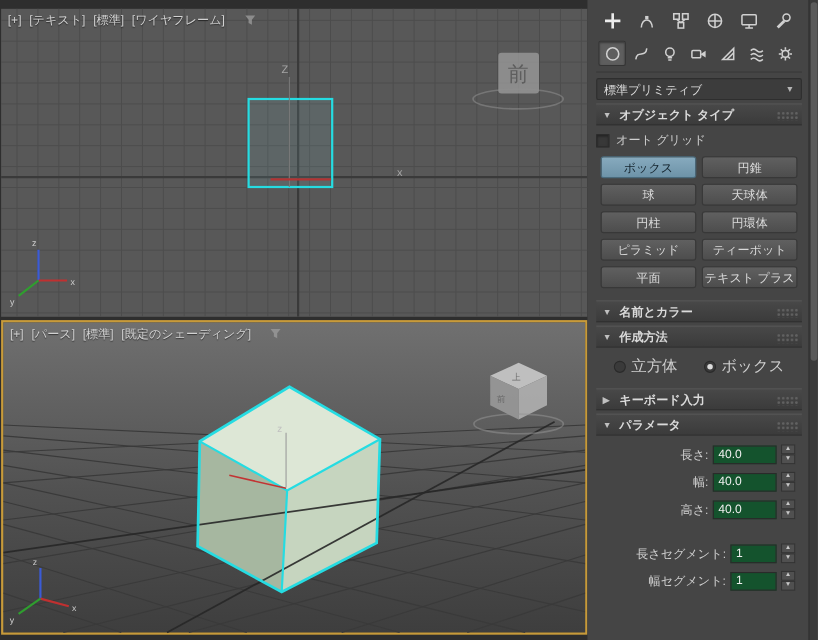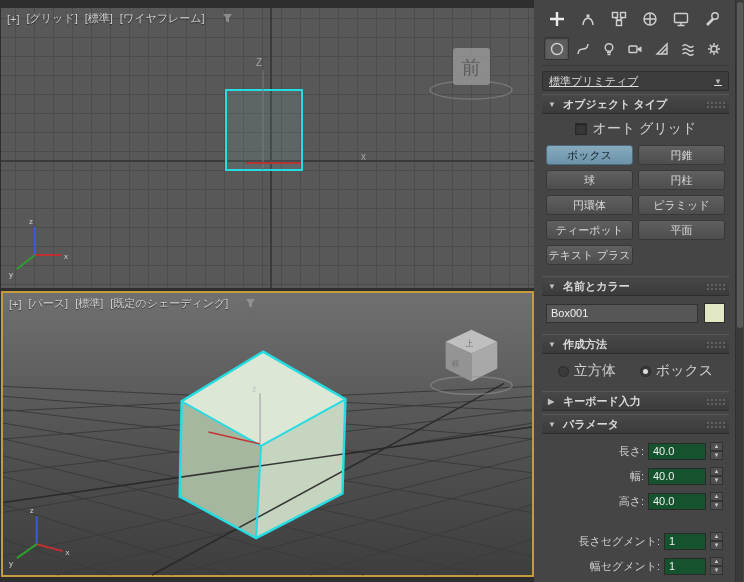--- a/index.html
+++ b/index.html
@@ -21,31 +21,31 @@
   .funnel { margin-left:10px; opacity:.8; }
 
   
   .panel { flex:1; position:relative; background:#454545; color:#cfcfcf; padding:5px 15px 0 8px; overflow:hidden; }
   .tabs { display:flex; justify-content:space-between; align-items:center; padding:2px 4px 5px 2px; }
   .cats { display:flex; justify-content:space-between; align-items:center; padding:2px 2px 5px 2px; border-bottom:1px solid #393939; }
   .icon-btn { width:25px; height:23px; display:flex; align-items:center; justify-content:center; border-radius:2px; }
   .icon-btn.active { background:#5e5e5e; border:1px solid #343434; box-shadow:inset 0 1px 2px rgba(0,0,0,.4); }
 
   .dropdown { margin:5px 0 2px; height:20px; background:#3c3c3c; border:1px solid #2e2e2e; border-radius:2px;
-    display:flex; align-items:center; justify-content:space-between; font-size:11px; padding:0 6px; color:#ddd;text-decoration:underline; }
+    display:flex; align-items:center; justify-content:space-between; font-size:11px; padding:0 6px; color:#ddd; }
   .dd-arrow { font-size:8px; color:#b5b5b5; }
 
   .rollout-header { height:20px; margin-top:3px; background:linear-gradient(#484848,#3b3b3b);
     border-top:1px solid #575757; border-bottom:1px solid #2d2d2d; display:flex; align-items:center; gap:6px;
     padding:0 6px; font-size:11px; font-weight:bold; color:#dadada; position:relative; cursor:pointer; }
   .arrow { font-size:8px; color:#c0c0c0; width:9px; }
   .grip { position:absolute; right:3px; top:6px; width:20px; height:9px;
     background-image:radial-gradient(#616161 1px,transparent 1.3px); background-size:4px 4px; }
 
-  .autogrid { display:flex; justify-content:center; align-items:center; gap:6px; padding:6px 0 5px; font-size:14px; }
+  .autogrid { display:flex; justify-content:flex-start; align-items:center; gap:6px; padding:6px 0 5px; font-size:11px; }
   .checkbox { width:12px; height:12px; background:#383838; border:1px solid #2a2a2a; box-shadow:inset 0 1px 2px rgba(0,0,0,.4); }
 
   .obj-grid { display:grid; grid-template-columns:1fr 1fr; gap:5px; padding:2px 4px 8px; }
   .btn { height:20px; display:flex; align-items:center; justify-content:center; font-size:11px; color:#dadada;
     background:linear-gradient(#606060,#4d4d4d); border:1px solid #383838; border-radius:3px; cursor:pointer; white-space:nowrap; }
   .btn.active { background:linear-gradient(#87aabe,#6d93a8); color:#14242e; border-color:#4a6b7d; }
 
   .name-row { display:flex; gap:6px; padding:7px 4px 8px; align-items:center; }
   .name-input { flex:1; height:19px; background:#565656; border:1px solid #323232; color:#f0f0f0; font-size:11px; padding:0 4px;
     font-family:"Liberation Sans", sans-serif; }
@@ -101,21 +101,21 @@
           <line x1="34" y1="247" x2="34" y2="219" stroke="#3b5bd6" stroke-width="2"></line>
           <line x1="34" y1="247" x2="60" y2="247" stroke="#c03030" stroke-width="2"></line>
           <line x1="34" y1="247" x2="16" y2="261" stroke="#2f9e2f" stroke-width="2"></line>
           <text x="28" y="216" font-size="8" fill="#cfcfcf">z</text>
           <text x="63" y="251" font-size="8" fill="#cfcfcf">x</text>
           <text x="8" y="269" font-size="8" fill="#cfcfcf">y</text>
         </g>
       </svg>
       <div class="vp-label">
         <span class="tok">[+]</span>
-        <span class="tok">[グリッド]</span>
+        <span class="tok">[テキスト]</span>
         <span class="tok">[標準]</span>
         <span class="tok">[ワイヤフレーム]</span>
         <svg class="funnel" width="11" height="11">
             <path d="M1 1h9L7 5v4.5L4 8V5Z" fill="#9a9a9a"></path>
           </svg>
       </div>
     </div>
 
     <div class="viewport vp-persp">
       <svg class="overlay" width="529" height="283" viewBox="0 0 533 283">
@@ -286,36 +286,33 @@
       <span class="grip"></span>
     </div>
     <div class="autogrid">
       <span class="checkbox"></span>
       <span>オート グリッド</span>
     </div>
     <div class="obj-grid">
       <div class="btn active">ボックス</div>
       <div class="btn">円錐</div>
       <div class="btn">球</div>
+      <div class="btn">天球体</div>
       <div class="btn">円柱</div>
       <div class="btn">円環体</div>
       <div class="btn">ピラミッド</div>
       <div class="btn">ティーポット</div>
       <div class="btn">平面</div>
       <div class="btn">テキスト プラス</div>
     </div>
 
     <div class="rollout-header">
       <span class="arrow">▼</span>
       <span>名前とカラー</span>
       <span class="grip"></span>
-    </div>
-    <div class="name-row">
-      <input class="name-input" value="Box001" style="">
-      <span class="swatch"></span>
     </div>
 
     <div class="rollout-header">
       <span class="arrow">▼</span>
       <span>作成方法</span>
       <span class="grip"></span>
     </div>
     <div class="method-row">
       <span class="radio-opt">
         <span class="radio"></span>

